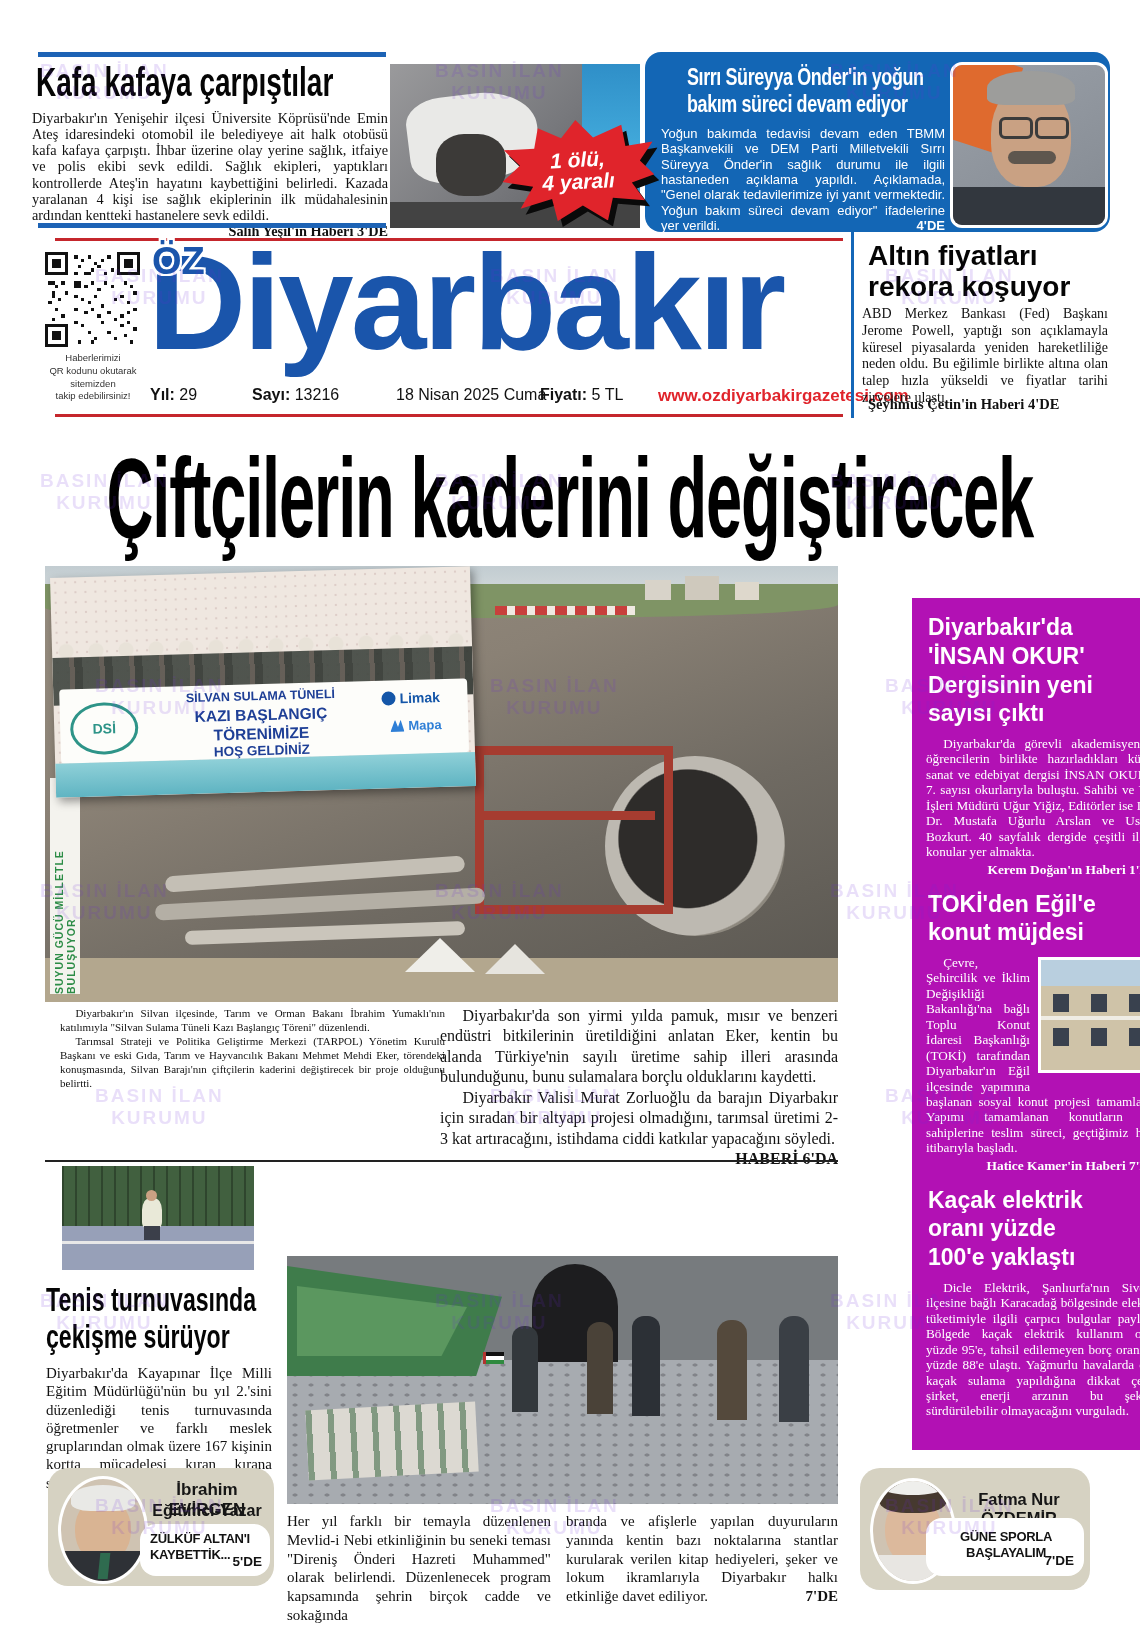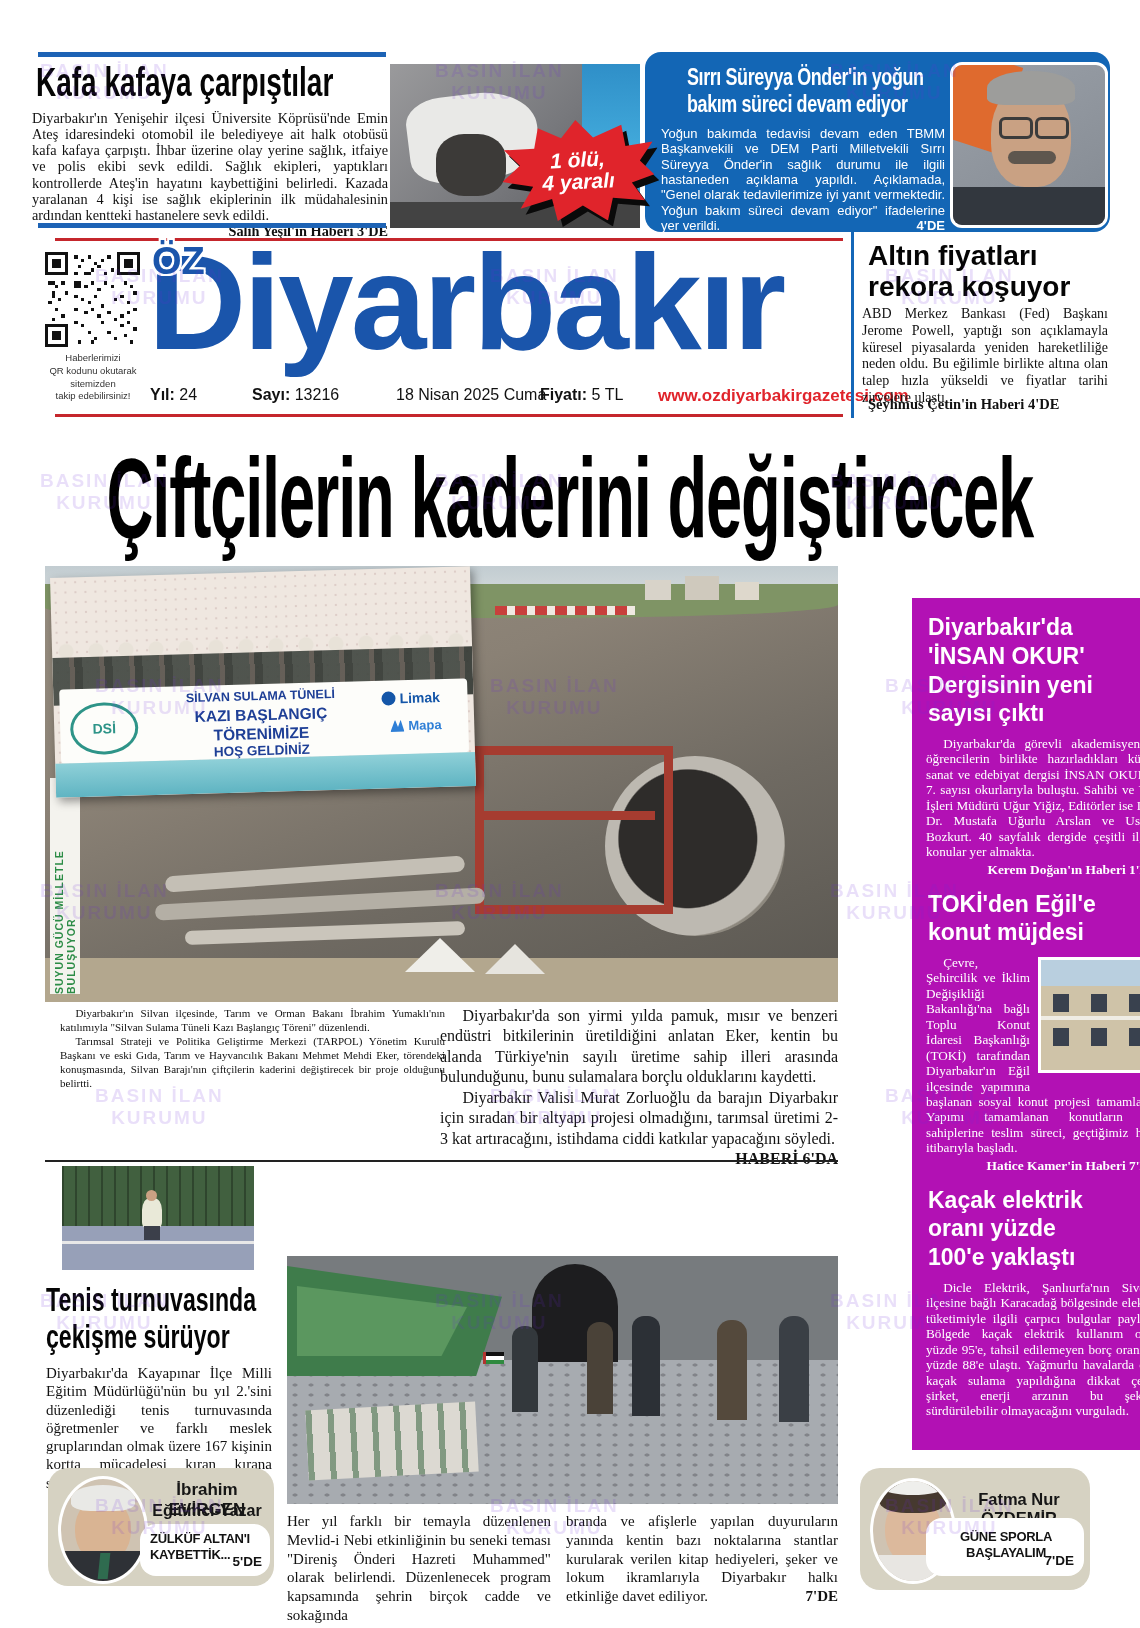--- a/index.html
+++ b/index.html
@@ -185,21 +185,21 @@
   <div class="abs pl" style="left:28px;top:352px;width:130px;font-size:9.5px;line-height:1.35;color:#333;text-align:center;">Haberlerimizi
 QR kodunu okutarak
 sitemizden
 takip edebilirsiniz!</div>
 
   <div class="abs logo-oz" style="left:152px;top:240px;font-size:38px;z-index:3;">ÖZ</div>
   <div class="abs logo-main" style="left:148px;top:234px;font-size:136px;z-index:2;">Diyarbakır</div>
 
   <div class="abs info" style="left:150px;top:386px;">
     <b>Yıl:</b>
-    <span>24</span>
+    <span>29</span>
   </div>
   <div class="abs info" style="left:252px;top:386px;">
     <b>Sayı:</b>
     <span>13216</span>
   </div>
   <div class="abs info" style="left:396px;top:386px;">18 Nisan 2025 Cuma</div>
   <div class="abs info" style="left:540px;top:386px;">
     <b>Fiyatı:</b>
     <span>5 TL</span>
   </div>

